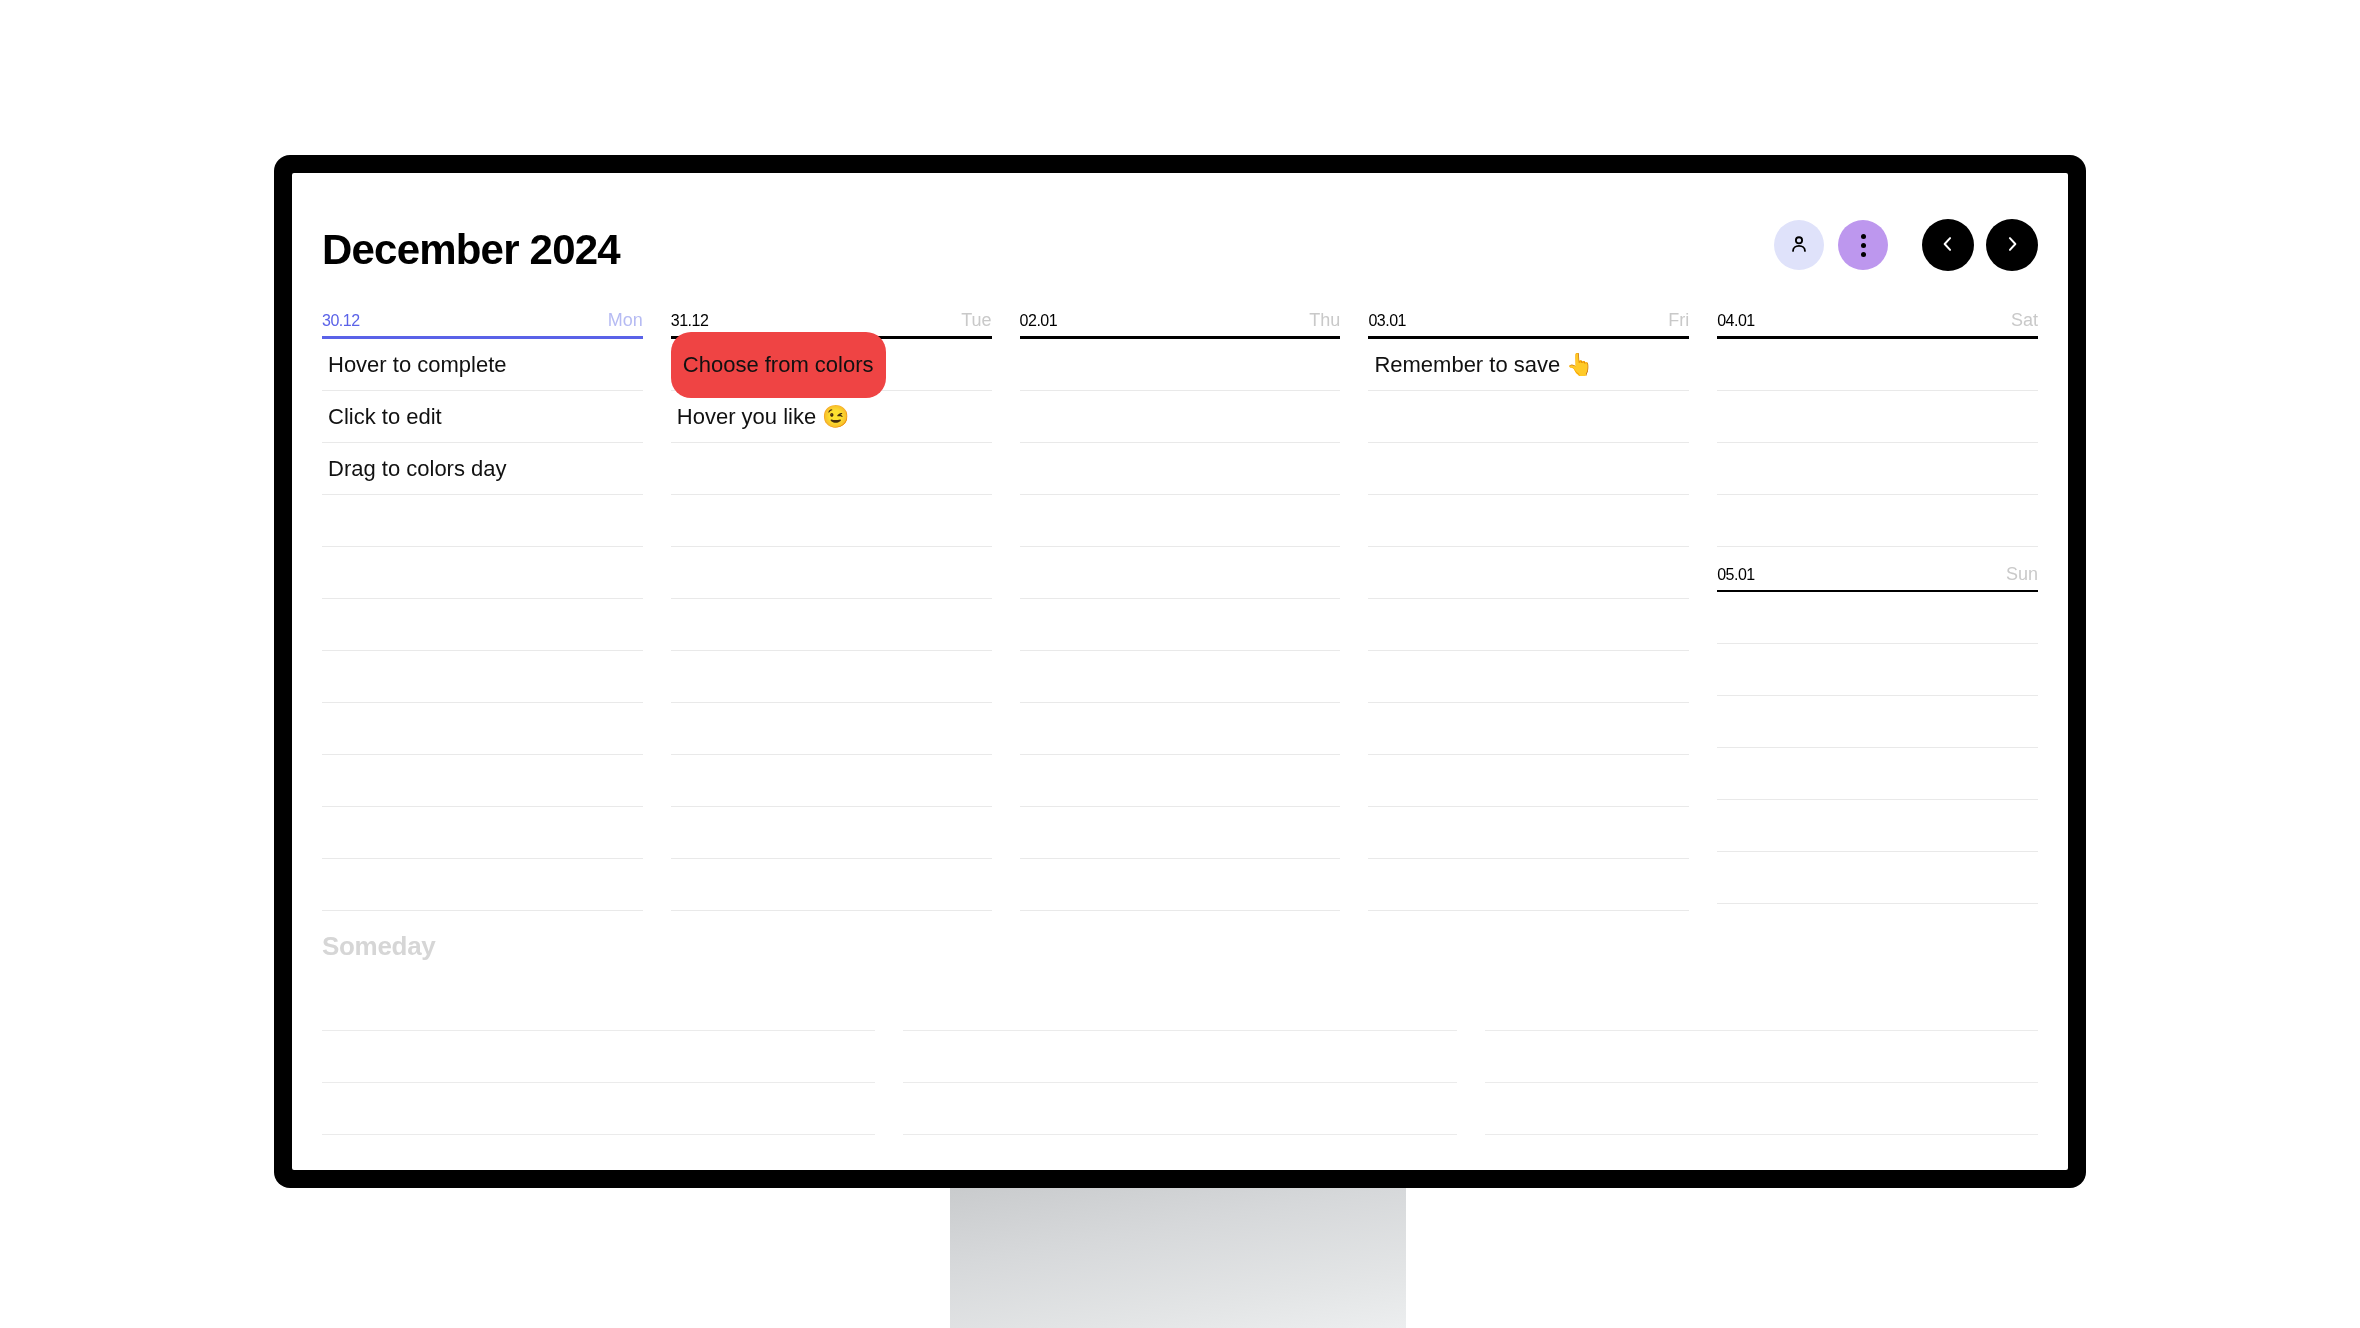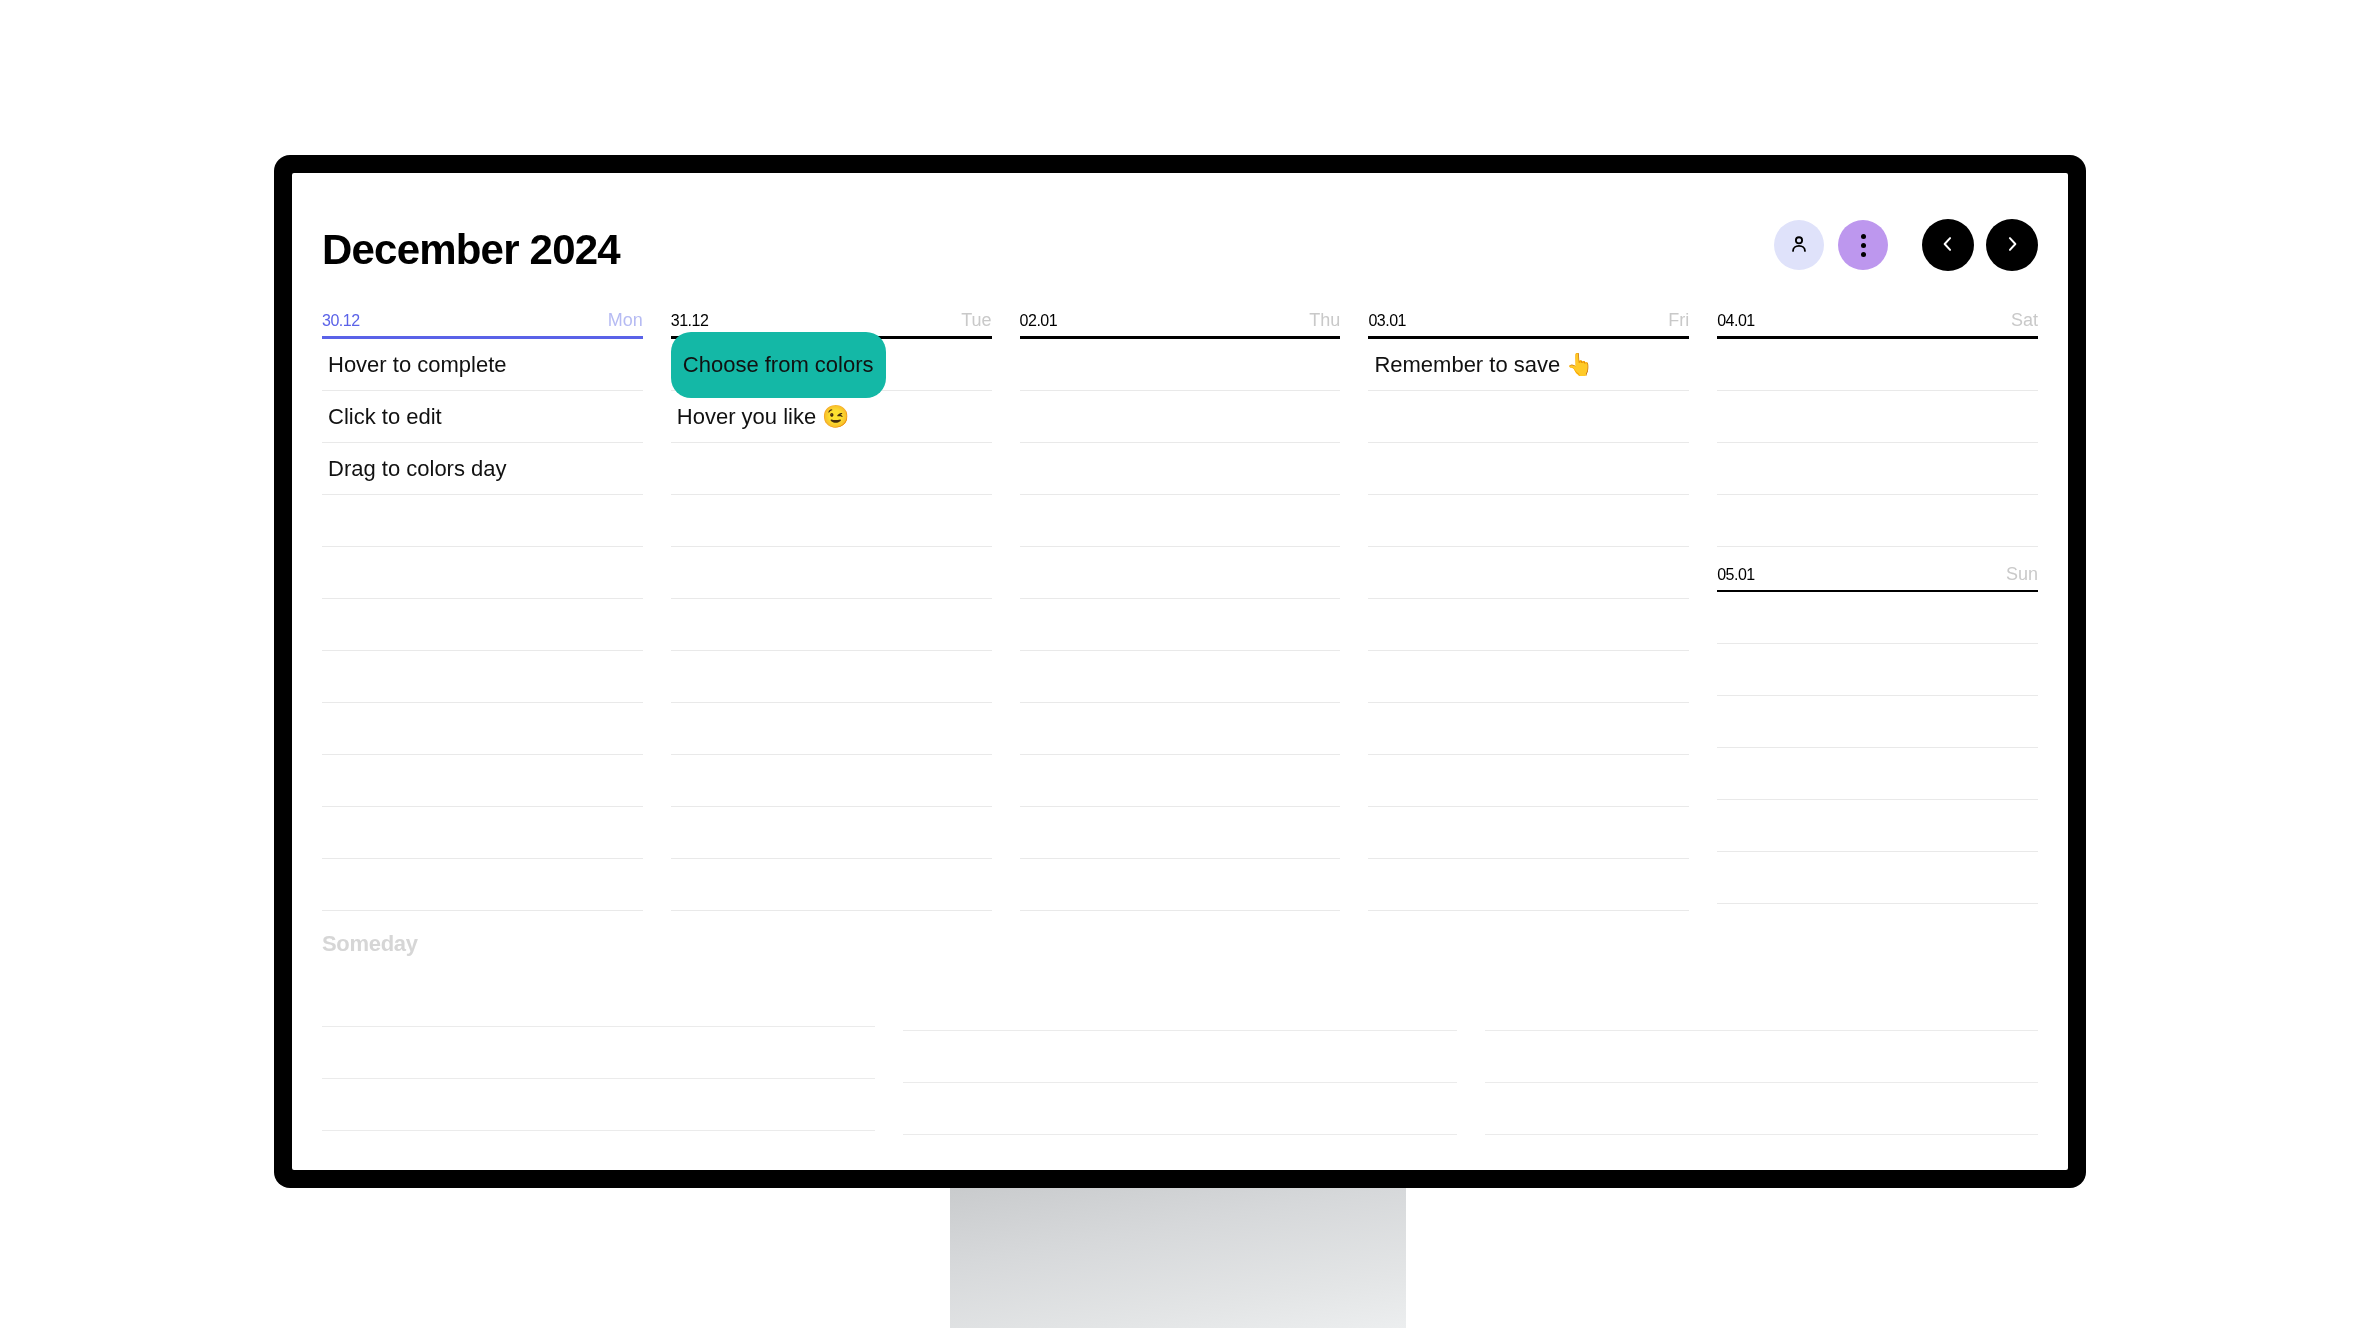--- a/index.html
+++ b/index.html
@@ -152,36 +152,36 @@
     font-size: 22px;
     color: #111111;
     line-height: 1.2;
     padding: 3px 6px;
     border-radius: 20px;
     white-space: nowrap;
     overflow: hidden;
     text-overflow: ellipsis;
     max-width: 100%;
   }
-  .slot .task.hl-yellow { background: #14b8a6; padding: 20px 12px; }
+  .slot .task.hl-yellow { background: #ef4444; padding: 20px 12px; }
 
   
   .sub-day { margin-top: 18px; }
 
   
   .someday {
     display: flex;
     gap: 28px;
     margin-top: 22px;
     align-items: flex-start;
   }
   .someday-col { flex: 1 1 0; min-width: 0; }
 
   .someday-title {
-    font-size: 22px;
+    font-size: 26px;
     font-weight: 700;
     letter-spacing: -0.3px;
     color: #d6d6d6;
     line-height: 1;
     padding-bottom: 20px;
   }
   .someday-spacer { height: 46px; }
 
   .someday-slot {
     height: 52px;

